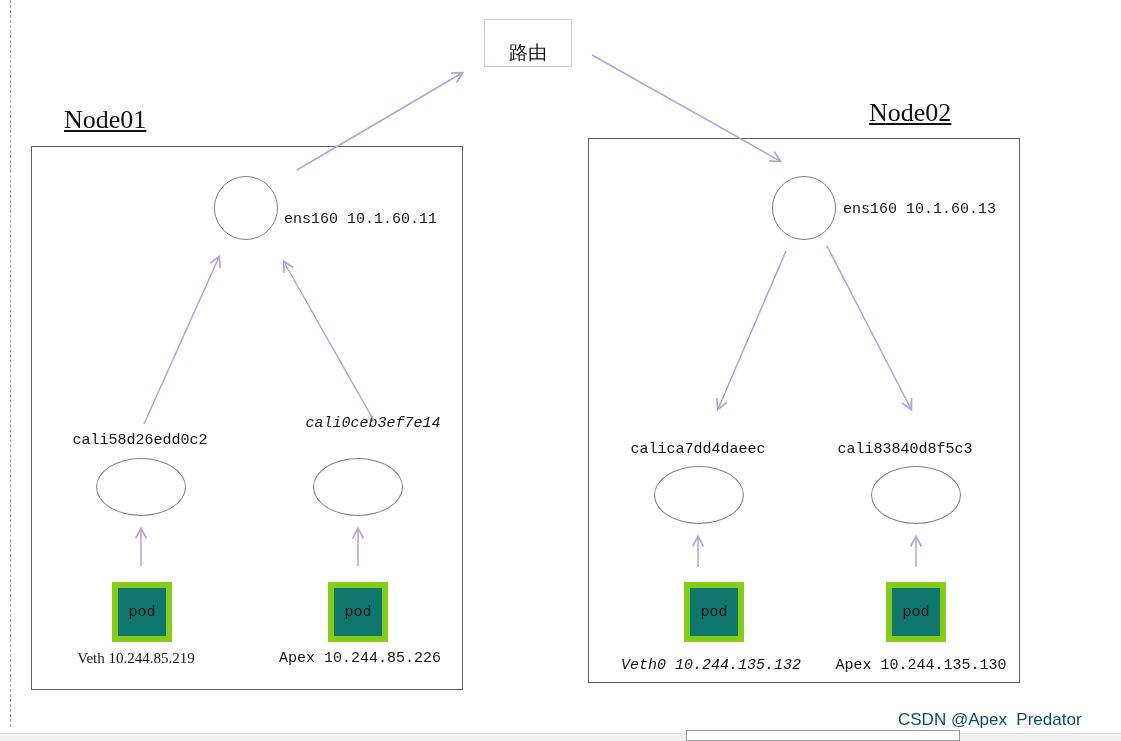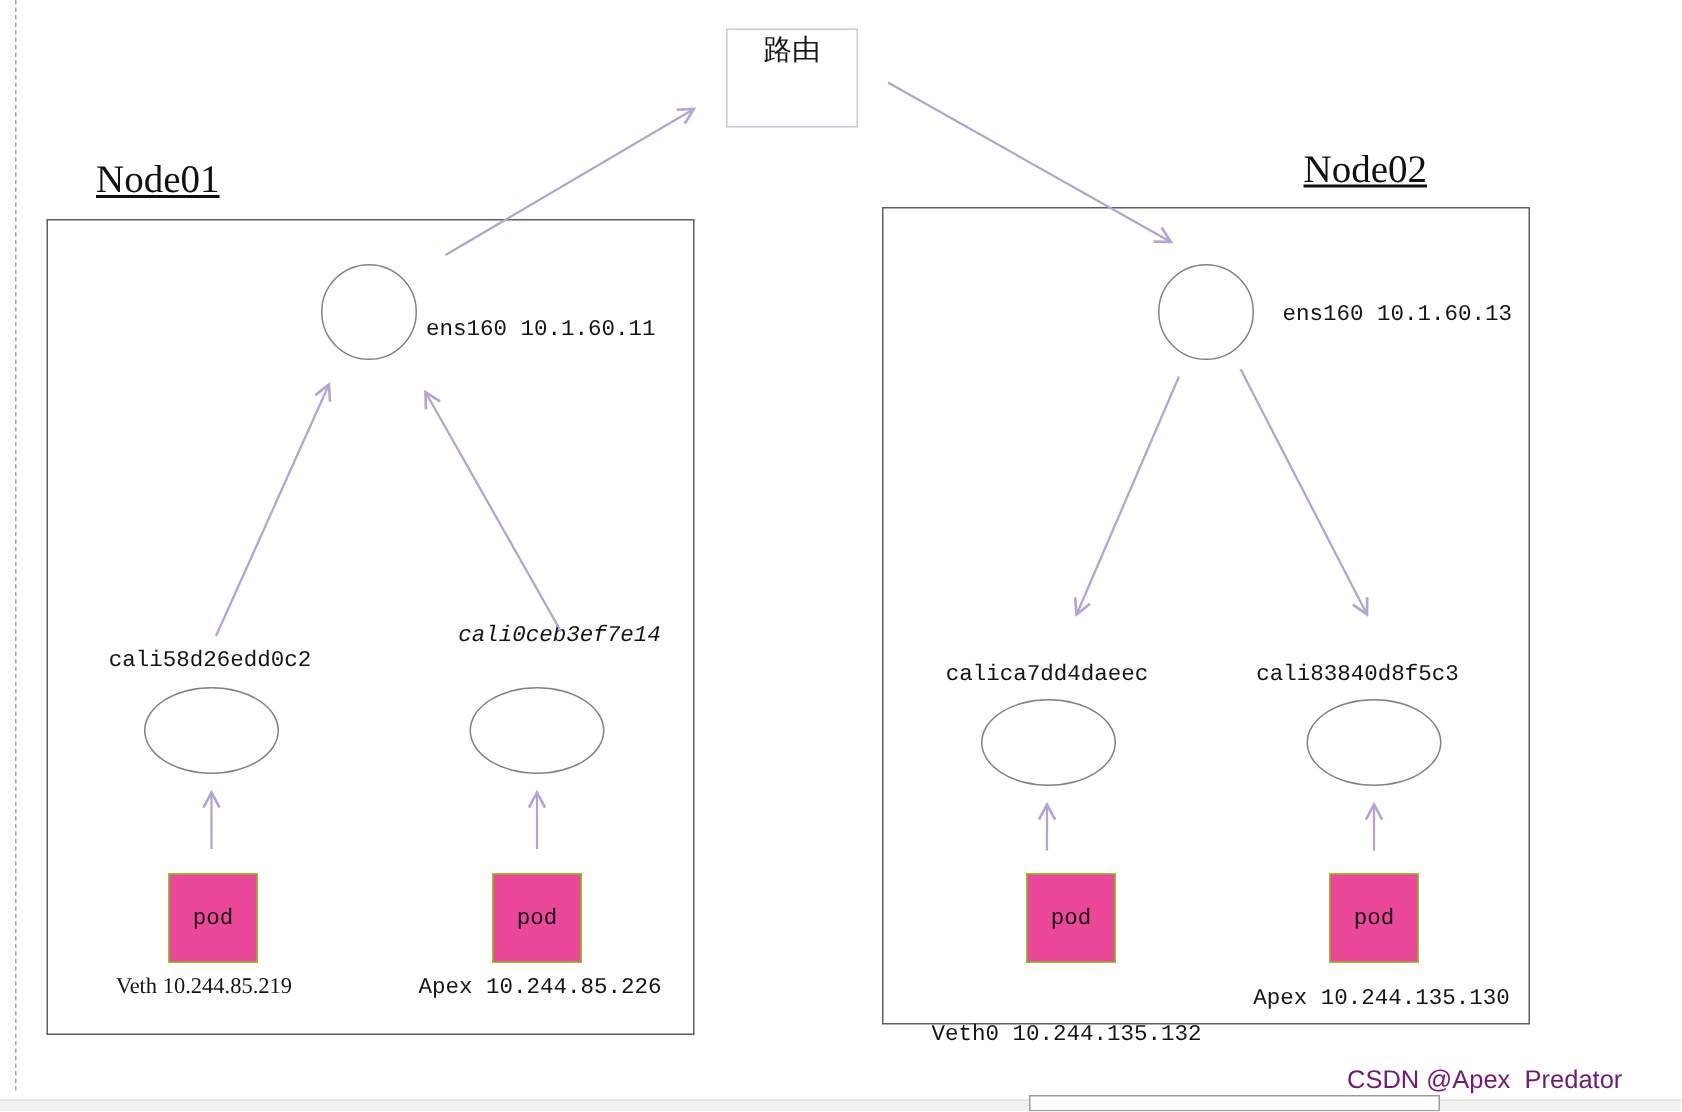--- a/index.html
+++ b/index.html
@@ -6,74 +6,74 @@
   html,body { background:#fff; }
   .canvas {
     position:relative; width:1121px; height:741px; background:#ffffff;
     overflow:hidden; font-family:"Liberation Mono", monospace; color:#141414;
   }
   .abs { position:absolute; }
 
   .dashed-left { left:10px; top:0; width:0; height:727px; border-left:1px dashed #a6a6a6; }
 
   .router-box {
-    left:484px; top:19px; width:88px; height:66px;
+    left:484px; top:19px; width:88px; height:48px;
     border:1px solid #cfc8de; background:#fff;
-    display:flex; align-items:flex-start; justify-content:center;
+    display:flex; align-items:flex-end; justify-content:center;
     font-family:"Liberation Serif", serif; font-size:19px;
   }
 
   .node-title { font-family:"Liberation Serif", serif; font-size:26px; color:#111;text-decoration:underline; }
   .title-n1 { left:64px; top:105px; }
   .title-n2 { left:869px; top:98px;text-align:right; }
 
   .node-box { border:1px solid #5f5f5f; background:transparent; }
   .box-n1 { left:31px; top:146px; width:432px; height:544px; }
   .box-n2 { left:588px; top:138px; width:432px; height:545px; }
 
   .nic-circle { width:64px; height:64px; border:1px solid #828282; border-radius:50%; background:#fff; }
   .circle-n1 { left:214px; top:176px; }
   .circle-n2 { left:772px; top:176px; }
 
   .nic-label { font-size:15px; white-space:pre; }
   .nic-n1 { left:284px; top:211px; }
-  .nic-n2 { left:843px; top:201px;margin-left:12px; }
+  .nic-n2 { left:843px; top:201px; }
 
   .cali-label { width:180px; text-align:center; font-size:15px; }
   .cali-a { left:50px;  top:432px;text-align:center; }
   .cali-b { left:283px; top:415px;font-style:italic; }
   .cali-c { left:608px; top:441px; }
   .cali-d { left:815px; top:441px; }
 
   .veth-ellipse { width:90px; height:58px; border:1px solid #828282; border-radius:50%; background:#fff; }
   .ell-a { left:96px;  top:458px; }
   .ell-b { left:313px; top:458px; }
   .ell-c { left:654px; top:466px; }
   .ell-d { left:871px; top:466px; }
 
   .pod-box {
-    width:60px; height:60px; border:1px solid #84cc16; background:#ec4899;
+    width:60px; height:60px; border:6px solid #84cc16; background:#0f766e;
     display:flex; align-items:center; justify-content:center; font-size:15px;
   }
   .pod-a { left:112px; top:582px; }
   .pod-b { left:328px; top:582px; }
   .pod-c { left:684px; top:582px; }
   .pod-d { left:886px; top:582px; }
 
   .veth-label { text-align:center; font-size:15px; white-space:pre; }
   .veth-a { left:46px;  top:650px; width:180px;font-family:Liberation Serif, serif; }
   .veth-b { left:270px; top:650px; width:180px; }
-  .veth-c { left:616px; top:681px; width:190px; }
+  .veth-c { left:616px; top:657px; width:190px;font-style:italic; }
   .veth-d { left:826px; top:657px; width:190px; }
 
   .arrow-layer { left:0; top:0; width:1121px; height:741px; pointer-events:none; }
 
   .watermark {
     left:898px; top:710px; font-family:"Liberation Sans", sans-serif;
-    font-size:17px; color:#701a75; white-space:pre;
+    font-size:17px; color:#0c4a6e; white-space:pre;
   }
 
   .sb-track { left:0; top:733px; width:1121px; height:8px; background:#f1f1f1; border-top:1px solid #e0e0e0; }
   .sb-thumb { left:686px; top:730px; width:274px; height:11px; background:#fff; border:1px solid #9b9b9b; }
 </style>
 </head>
 <body>
 
 <div class="canvas">
 

